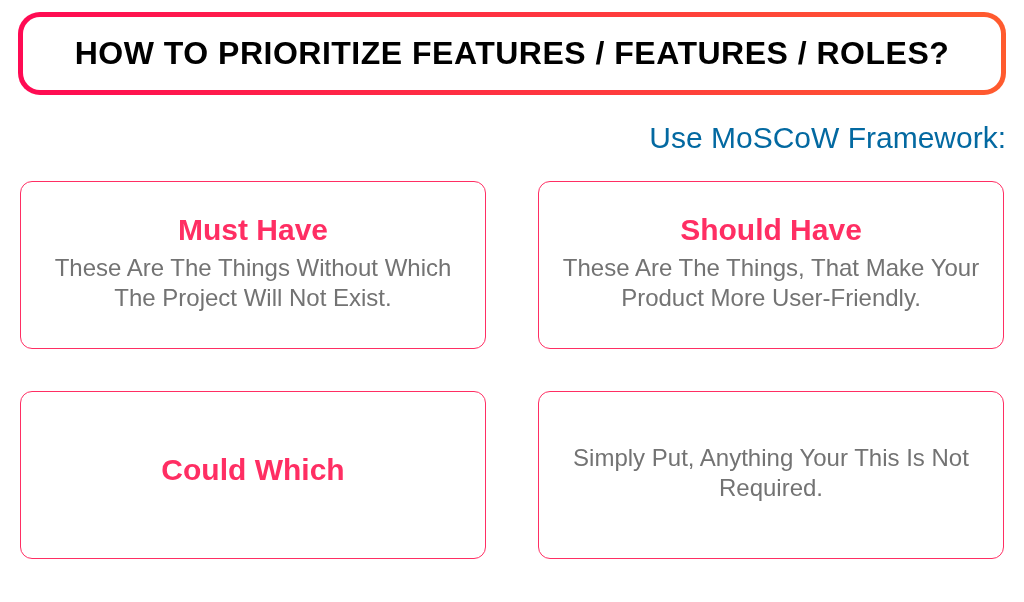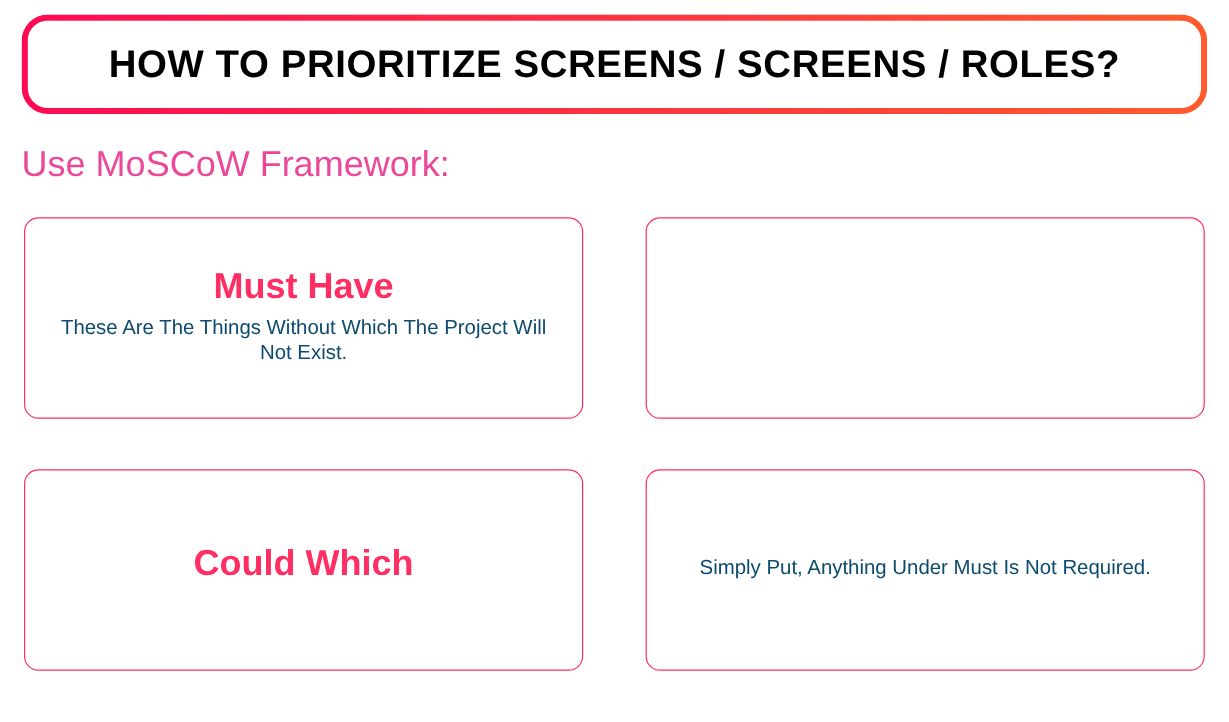--- a/index.html
+++ b/index.html
@@ -19,24 +19,24 @@
     padding: 18px 20px;
     text-align: center;
   }
   .header-box h1 {
     font-size: 32px;
     font-weight: 600;
     letter-spacing: 0.5px;
     color: #000;
   }
   .subtitle {
-    text-align: left;
+    text-align: right;
     font-size: 30px;
     font-weight: 500;
-    color: #ec4899;
+    color: #0369a1;
     margin: 26px 0 18px;
   }
   .grid {
     display: grid;
     grid-template-columns: 1fr 1fr;
     grid-template-rows: 1fr 1fr;
     gap: 42px 52px;
     padding: 8px 2px;
   }
   .card {
@@ -49,46 +49,48 @@
     justify-content: center;
     min-height: 168px;
   }
   .card h2 {
     font-size: 30px;
     font-weight: 700;
     color: #ff2e63;
     margin-bottom: 6px;
   }
   .card p {
-    font-size: 17px;
+    font-size: 24px;
     font-weight: 500;
     line-height: 1.25;
-    color: #0c4a6e;
+    color: #737373;
   }
 </style>
 </head>
 <body>
 
 <div class="header-box">
-  <h1>HOW TO PRIORITIZE SCREENS / SCREENS / ROLES?</h1>
+  <h1>HOW TO PRIORITIZE FEATURES / FEATURES / ROLES?</h1>
 </div>
 
 <div class="subtitle">Use MoSCoW Framework:</div>
 
 <div class="grid">
 
   <div class="card">
     <h2>Must Have</h2>
     <p>These Are The Things Without Which The Project Will Not Exist.</p>
   </div>
 
   <div class="card">
+    <h2>Should Have</h2>
+    <p>These Are The Things, That Make Your Product More User-Friendly.</p>
   </div>
 
   <div class="card">
     <h2>Could Which</h2>
   </div>
 
   <div class="card">
-    <p>Simply Put, Anything Under Must Is Not Required.</p>
+    <p>Simply Put, Anything Your This Is Not Required.</p>
   </div>
 
 </div>
 
 </body></html>

